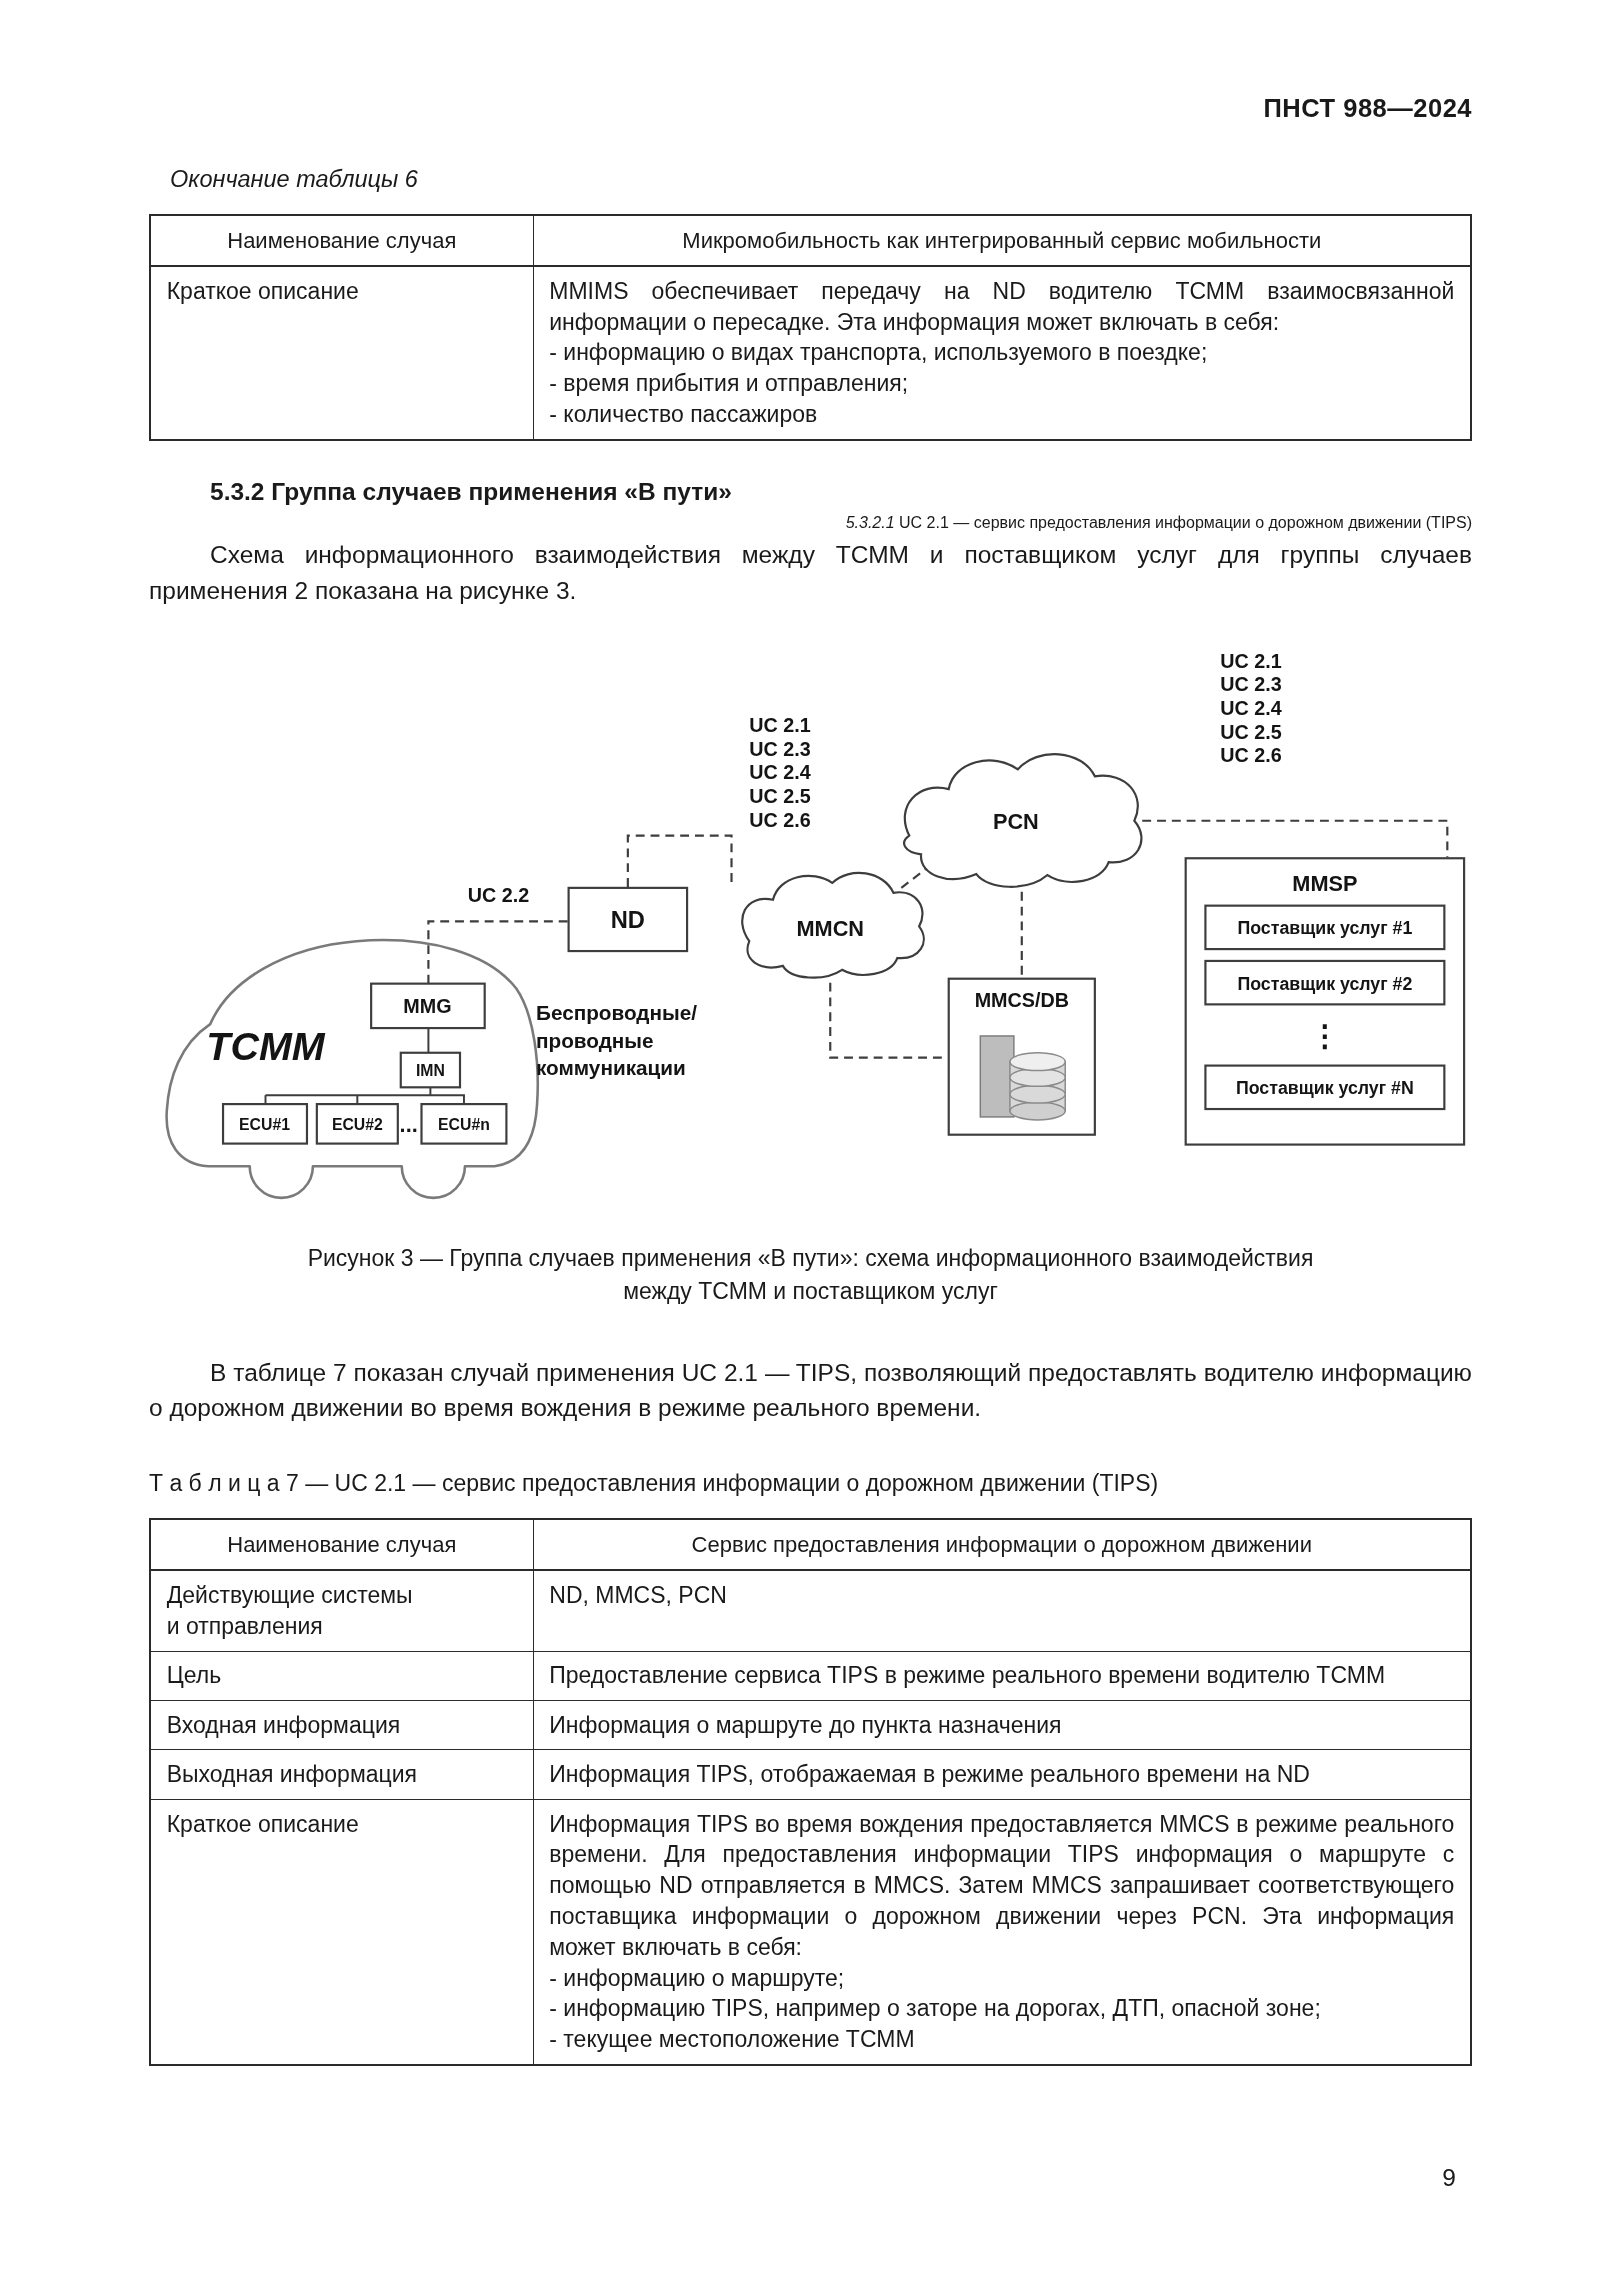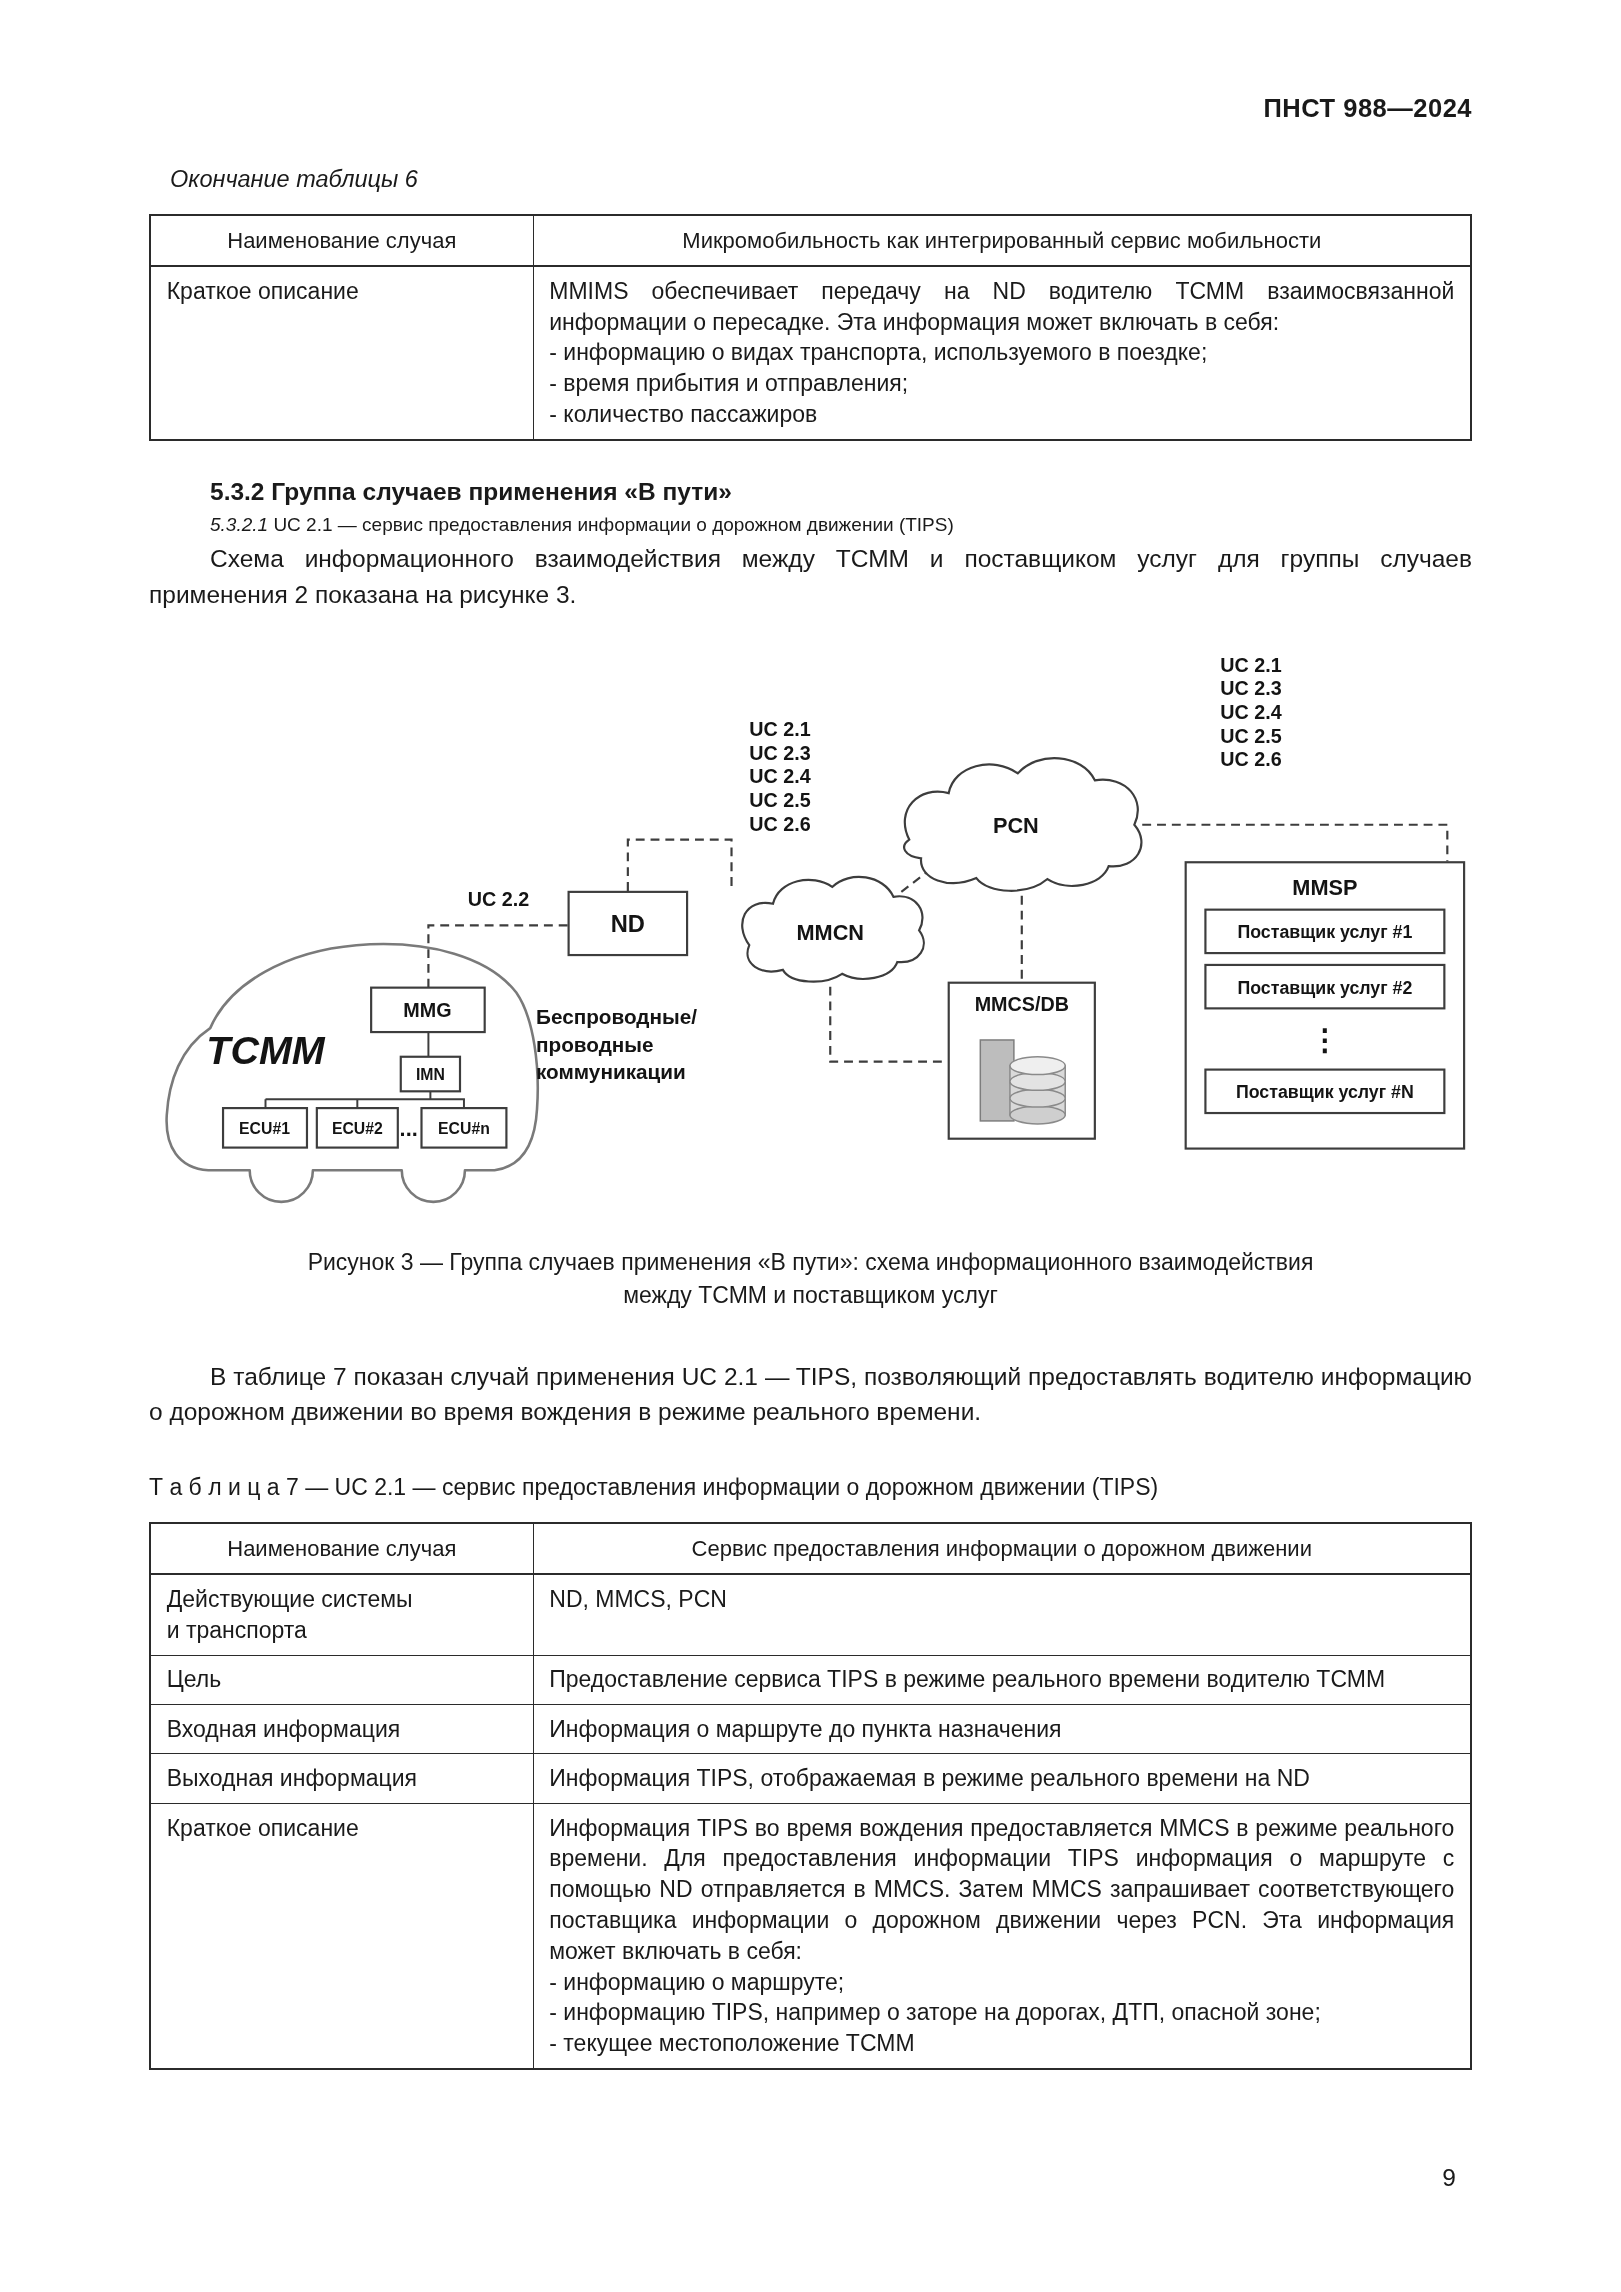--- a/index.html
+++ b/index.html
@@ -15,21 +15,21 @@
 
   table.gost-table { width:100%; border-collapse:collapse; border:2.5px solid #2b2b2b; font-size:23px; line-height:1.34; margin-top:21px; }
   table.gost-table td { border:1.8px solid #2b2b2b; padding:8.8px 15.7px; vertical-align:top; }
   table.gost-table td.th { text-align:center; vertical-align:middle; font-size:22px; padding:9.8px 11.8px; }
   table.gost-table tr.thead td { border-bottom:2.5px solid #2b2b2b; }
   col.c1 { width:29%; } col.c2 { width:71%; }
   .text-cell { white-space:pre-line; text-align:justify; }
   .label-cell { white-space:pre-line; }
 
   .heading { margin:37px 0 0; font-weight:bold; font-size:24.5px; text-indent:61px; }
-  .subclause { margin:7.8px 0 0; font-size:19px; text-indent:61px; }
+  .subclause { margin:7.8px 0 0; font-size:16px; text-indent:61px;text-align:right; }
   .subclause .num { font-style:italic; }
   .para { margin:5.9px 0 0; font-size:24.5px; line-height:1.44; text-align:justify; text-indent:61px; }
   .para.spaced { margin-top:47px; }
 
   .figure-wrap { margin-top:25.5px; }
   .figure-svg { width:1323px; height:568px; display:block; }
   .figure-svg text { font-family:"Liberation Sans", sans-serif; fill:#141414; font-weight:bold; text-anchor:middle; }
   .figure-svg text.left { text-anchor:start; }
   .figure-svg .node { fill:#ffffff; stroke:#3d3d3d; stroke-width:2.2; }
   .figure-svg .dashline { fill:none; stroke:#3d3d3d; stroke-width:2.2; stroke-dasharray:9 6; }
@@ -197,21 +197,21 @@
           <col class="c1">
           <col class="c2">
         </colgroup>
       <tbody>
           <tr class="thead">
         <td class="th">Наименование случая</td>
         <td class="th">Сервис предоставления информации о дорожном движении</td>
       </tr>
       <tr>
         <td class="label-cell">Действующие системы
-и транспорта</td>
+и отправления</td>
         <td class="text-cell">ND, MMCS, PCN</td>
       </tr>
       <tr>
         <td class="label-cell">Цель</td>
         <td class="text-cell">Предоставление сервиса TIPS в режиме реального времени водителю ТСММ</td>
       </tr>
       <tr>
         <td class="label-cell">Входная информация</td>
         <td class="text-cell">Информация о маршруте до пункта назначения</td>
       </tr>

